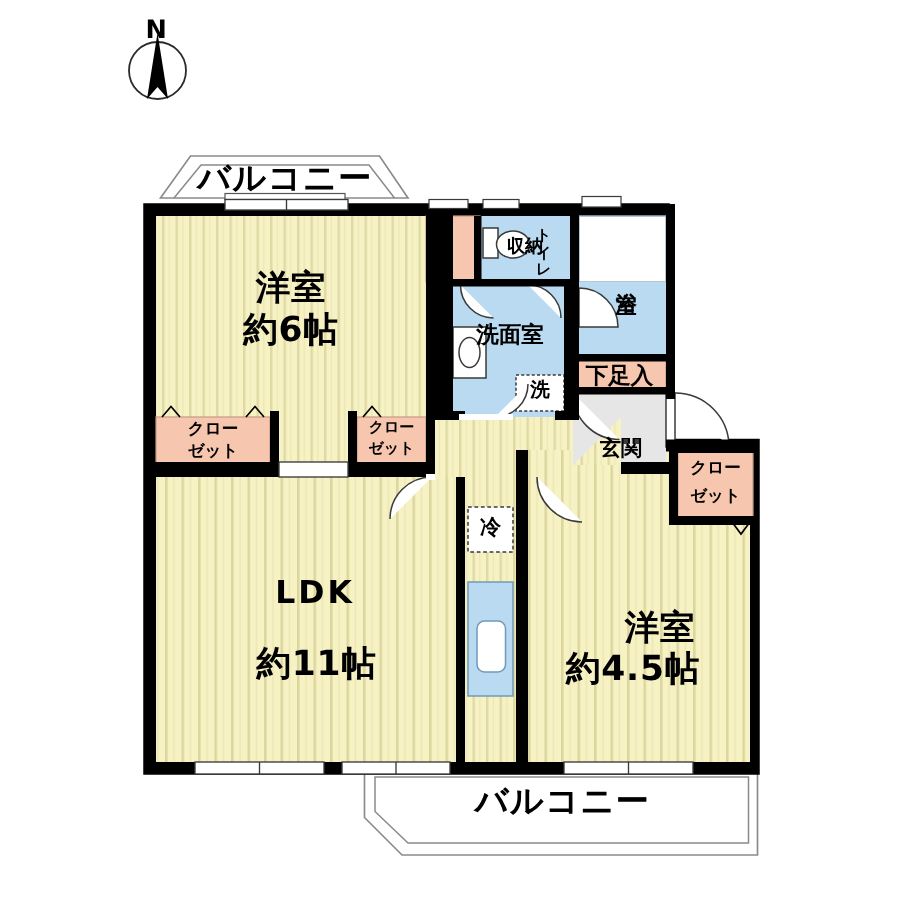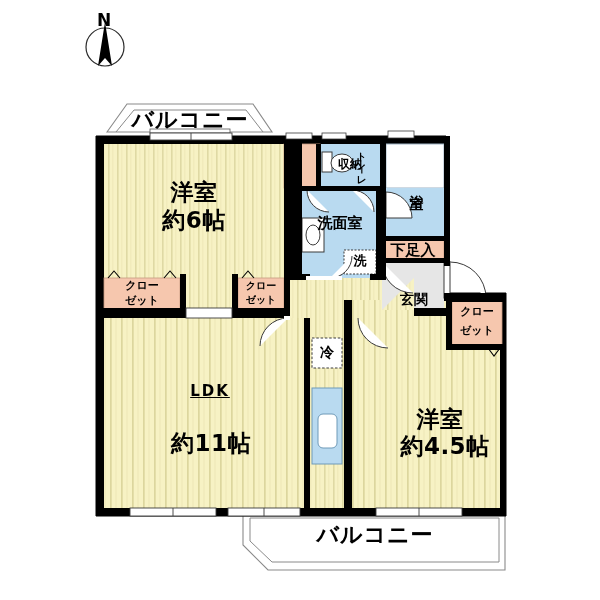--- a/index.html
+++ b/index.html
@@ -44,23 +44,22 @@
   .lbl.micro {
     font-size: 10px;
   }
   .lbl.vert {
     writing-mode: vertical-rl;
     text-orientation: upright;
     font-size: 11px;
     line-height: 1;
   }
   .lbl.ldk {
-    font-size: 15px;
+    font-size: 21px;
     letter-spacing: 2px;
-    text-decoration: underline;
   }
   .lbl.compass {
     font-size: 17px;
     font-weight: bold;
   }
   .lbl.balc {
     font-size: 22px;
     letter-spacing: 1px;
   }
 </style>
@@ -263,21 +262,21 @@
 
 <div class="lbl balc" style="left:316px; top:523px; width:118px;">バルコニー</div>
 
 <div class="lbl room" style="left:154px; top:180px; width:80px;">洋室</div>
 <div class="lbl room" style="left:149px; top:208px; width:90px;">約6帖</div>
 
 <div class="lbl ldk" style="left:170px; top:384px; width:80px;">LDK</div>
 <div class="lbl room" style="left:163px; top:413px; width:96px;margin-top:18px;">約11帖</div>
 
 <div class="lbl room" style="left:400px; top:407px; width:80px;">洋室</div>
-<div class="lbl room" style="left:394px; top:434px; width:102px;">約4.5帖</div>
+<div class="lbl room" style="left:371px; top:434px; width:102px;">約4.5帖</div>
 
 <div class="lbl sub" style="left:306px; top:216px; width:68px; font-size:15px;">洗面室</div>
 
 <div class="lbl vert" style="left:410px; top:184px; font-size:14px;">浴室</div>
 
 <div class="lbl vert" style="left:356px; top:145px; font-size:10px;">トイレ</div>
 
 <div class="lbl sub" style="left:392px; top:281px; width:44px; font-size:14px;margin-top:11px;">玄関</div>
 
 <div class="lbl tiny" style="left:106px; top:280px; width:72px;">クロー</div>

